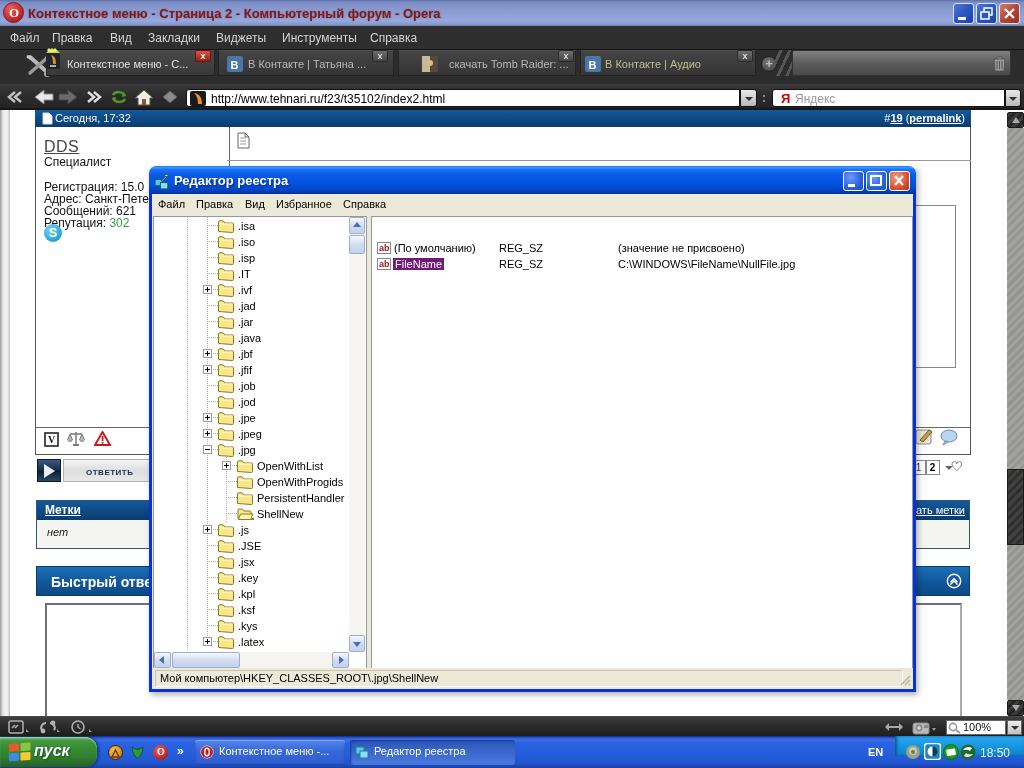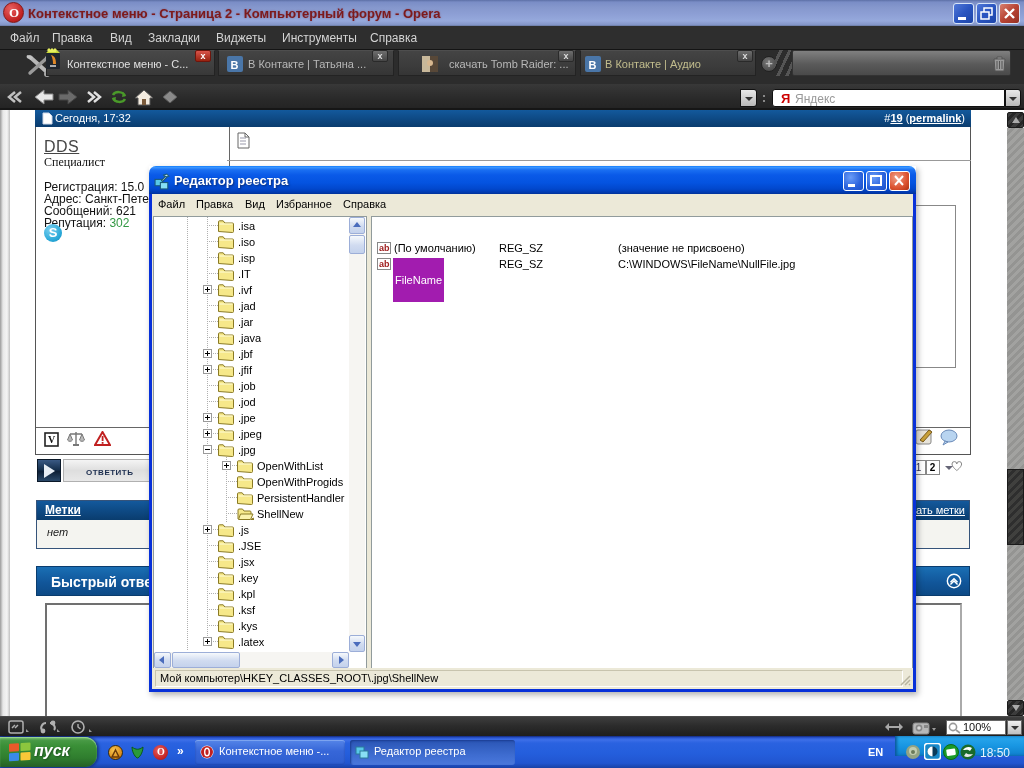--- a/index.html
+++ b/index.html
@@ -47,21 +47,21 @@
 #postbar .lt{position:absolute;left:20px;top:2px;color:#fff;font-size:11px;}
 #postbar .rt{position:absolute;right:6px;top:2px;color:#fff;font-size:11px;}
 #postbar .rt u{font-weight:bold;}
 #ptable{position:absolute;left:35px;top:17px;width:936px;height:328px;border:1px solid #555;border-top:none;}
 #pcol{position:absolute;left:193px;top:0;width:1px;height:327px;background:#666;}
 #prow{position:absolute;left:0px;top:300px;width:934px;height:1px;background:#666;}
 #hline167{position:absolute;left:191px;top:33px;width:744px;height:1px;background:#999;}
 #qbox{position:absolute;left:560px;top:78px;width:360px;height:163px;border:1px solid #888;}
 .uinfo{position:absolute;font-size:12px;color:#111;}
 #dds{left:8px;top:11px;font-size:16px;color:#464646;text-decoration:underline;letter-spacing:0.5px;}
-#spec{left:8px;top:28px;font-family:Liberation Serif, serif;}
+#spec{left:8px;top:28px;}
 #skype{position:absolute;left:8px;top:97px;width:18px;height:18px;border-radius:50%;background:radial-gradient(circle at 35% 30%,#7ad0f0,#28a8d8 65%,#1888b8);color:#fff;font-weight:bold;font-size:13px;text-align:center;line-height:18px;}
 #picon{position:absolute;left:200px;top:5px;}
 #pficons{position:absolute;left:8px;top:303px;width:80px;height:20px;}
 #pedits{position:absolute;right:11px;top:300px;width:44px;height:22px;}
 
 #replyrow{position:absolute;left:36px;top:349px;width:935px;height:23px;}
 #replybtn-arrow{position:absolute;left:1px;top:0;width:24px;height:23px;background:linear-gradient(180deg,#3a5a84,#16304e 45%,#0e2036 55%,#2a4868);border:1px solid #0a1828;}
 #replybtn-arrow:after{content:"";position:absolute;left:6px;top:4px;border-left:11px solid #e8eef4;border-top:7px solid transparent;border-bottom:7px solid transparent;}
 #replybtn-bar{position:absolute;left:27px;top:0;width:550px;height:23px;background:linear-gradient(180deg,#f4f4f4,#dedede 50%,#e8e8e8);border:1px solid #b0b0b0;color:#1a2c4e;font-size:8px;font-weight:bold;letter-spacing:0.5px;padding:8px 0 0 22px;}
 #pagin{position:absolute;right:5px;top:1px;}
@@ -233,20 +233,27 @@
       <path d="M3 7 c2-4 10-4 12 1 M15 11 c-2 4 -10 4 -12-1" stroke="#4a9a2a" stroke-width="2.5" fill="none"></path>
       <path d="M13 4 l3 4 -4 1z M5 14 l-3-4 4-1z" fill="#4a9a2a"></path>
     </svg>
   <svg class="navico" style="left:134px" width="20" height="19">
       <path d="M10 2 L1 10 h3 v7 h12 v-7 h3 z" fill="#f4ece0" stroke="#555"></path>
       <rect x="8" y="11" width="4" height="6" fill="#7a5a3a"></rect>
     </svg>
   <svg class="navico" style="left:163px;top:7px" width="14" height="12">
       <path d="M7 0 L14 6 L7 12 L0 6z" fill="#8a8a8a" stroke="#5a5a5a"></path>
     </svg>
+  <div id="afield">
+    <svg style="position:absolute;left:3px;top:1px" width="16" height="15">
+        <rect width="16" height="15" rx="2" fill="#1a1a1a"></rect>
+        <path d="M4 2 c6 1 8 5 8 11 l-4 0 c0-5 -1-8 -4-11z" fill="#e89030"></path>
+      </svg>
+    <div class="txt">http://www.tehnari.ru/f23/t35102/index2.html</div>
+  </div>
   <div id="adrop"></div>
     <div style="position:absolute;left:763px;top:11px;width:2px;height:2px;background:#888;box-shadow:0 5px 0 #888"></div>
   <div id="yfield">
       <span class="ya">Я</span>
       <span class="yt">Яндекс</span>
     </div>
   <div id="ydrop"></div>
 </div>
 
 <div id="page" class="abs">
@@ -754,21 +761,21 @@
         </svg>
       <span style="left:22px">(По умолчанию)</span>
       <span style="left:127px">REG_SZ</span>
       <span style="left:246px">(значение не присвоено)</span>
     </div>
     <div class="lrow" style="top:39px">
       <svg style="position:absolute;left:5px;top:2px" width="14" height="12">
           <rect x="0.5" y="0.5" width="13" height="11" fill="#fff" stroke="#888"></rect>
           <text x="2" y="9" font-size="9" font-weight="bold" fill="#a02020" font-family="Liberation Sans">ab</text>
         </svg>
-      <span style="left:21px;background:#a21caf;color:#fff;padding:16px 2px">FileName</span>
+      <span style="left:21px;background:#701a75;color:#fff;padding:0 2px">FileName</span>
       <span style="left:127px">REG_SZ</span>
       <span style="left:246px">C:\WINDOWS\FileName\NullFile.jpg</span>
     </div>
   </div>
   <div id="regstatus">
       <div class="sf">Мой компьютер\HKEY_CLASSES_ROOT\.jpg\ShellNew</div>
       <svg style="position:absolute;right:1px;bottom:2px" width="13" height="13">
         <path d="M11 2 L2 11 M11 6 L6 11 M11 10 L10 11" stroke="#b8b4a0" stroke-width="1.5"></path>
       </svg>
     </div>

